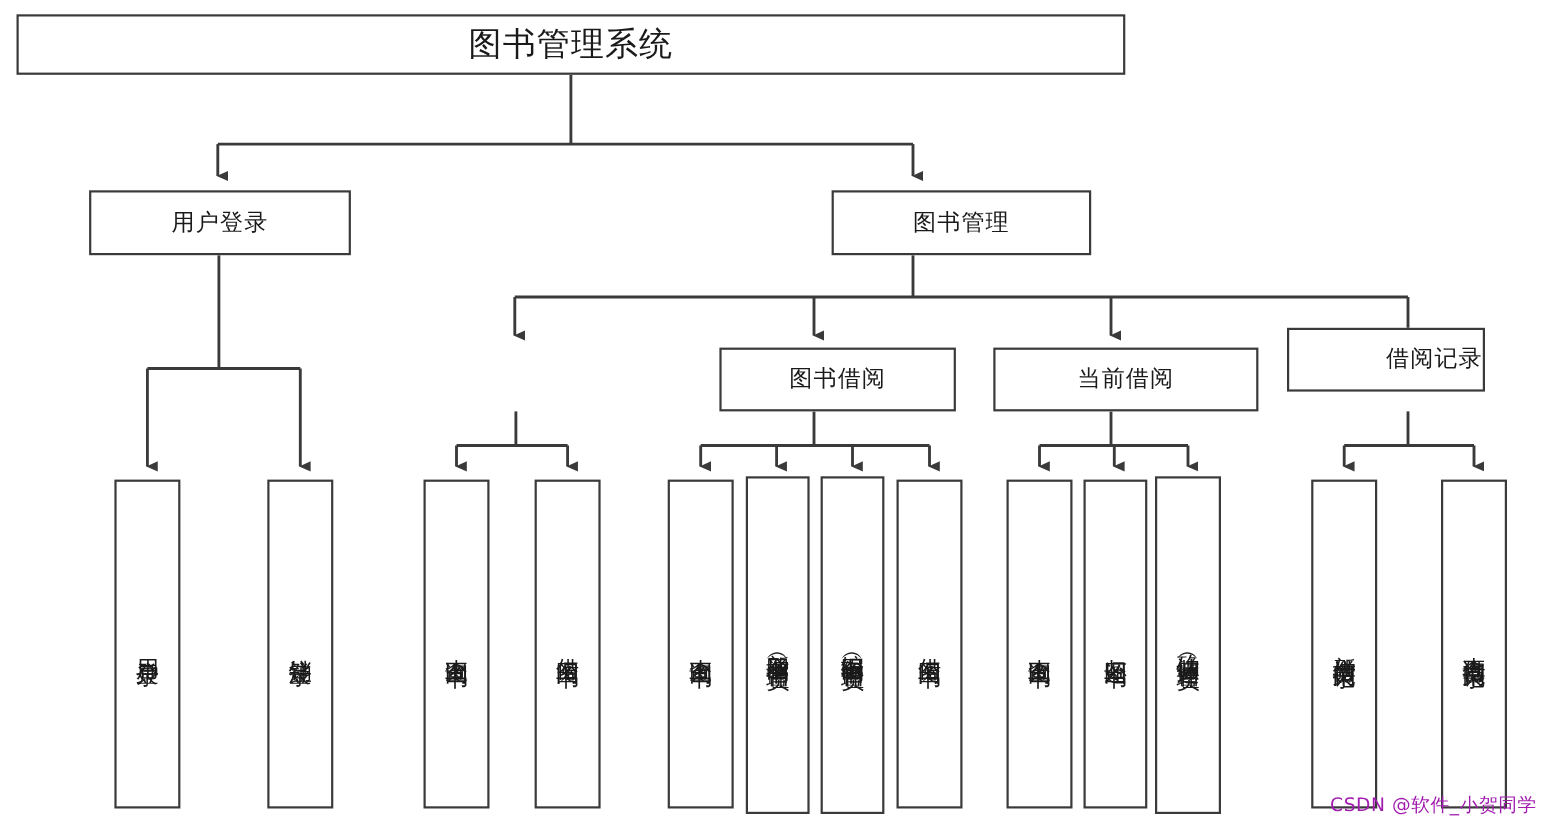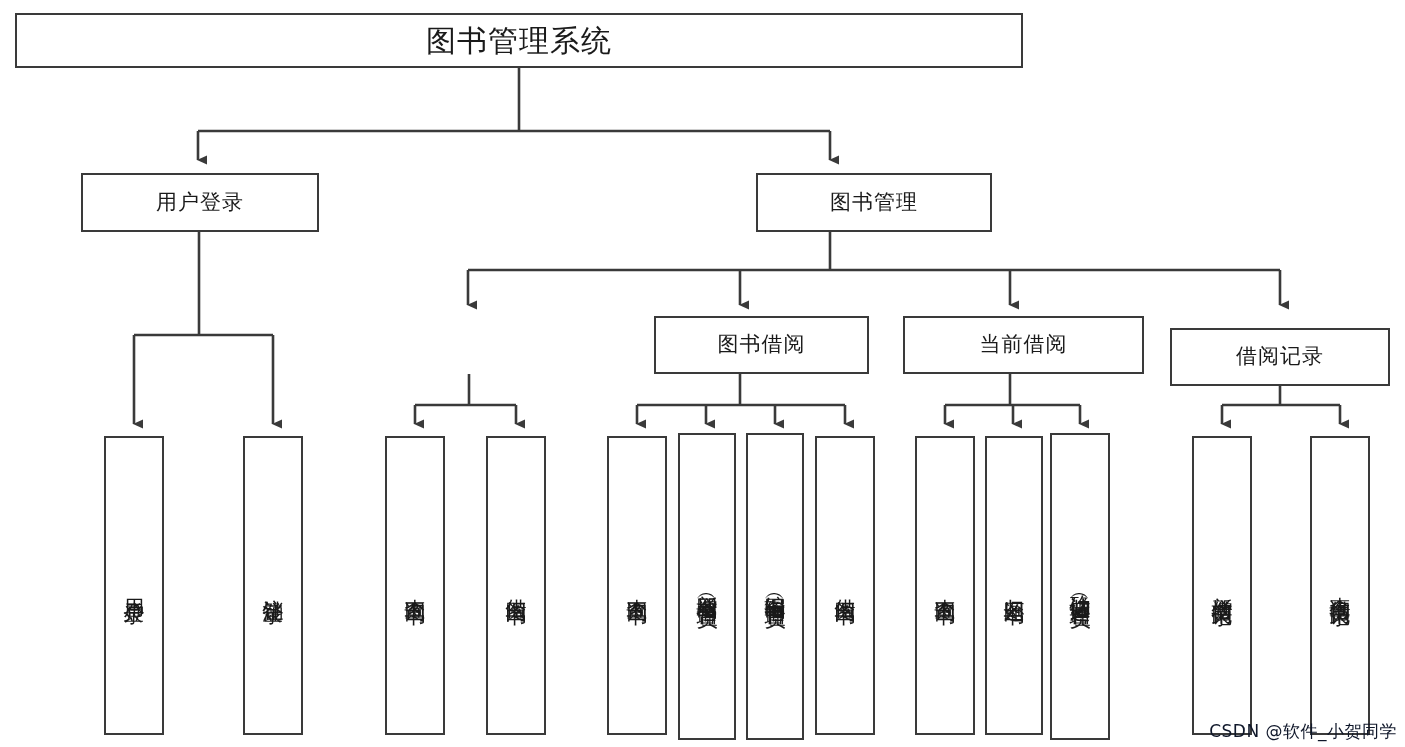--- a/index.html
+++ b/index.html
@@ -57,21 +57,21 @@
     writing-mode: vertical-rl;
     text-orientation: upright;
     display: block;
     text-align: center;
   }
   .watermark {
     position: absolute;
     right: 8px;
     bottom: 4px;
     font-size: 17px;
-    color: #0f172a;
+    color: #a21caf;
     z-index: 5;
     white-space: nowrap;
     letter-spacing: 0.5px;
   }
 </style>
 </head>
 <body>
 
 <div id="canvas">
 
@@ -139,21 +139,21 @@
 
 
   <div class="node horiz" style="left:626px; top:316px; width:215px; height:58px;margin-left:28px;">
     <span>图书借阅</span>
   </div>
 
   <div class="node horiz" style="left:903px; top:316px; width:241px; height:58px;">
     <span>当前借阅</span>
   </div>
 
-  <div class="node horiz" style="left:1170px; top:328px; width:220px; height:58px;">
+  <div class="node horiz" style="left:1170px; top:298px; width:180px; height:58px;justify-content:flex-end;">
     <span>借阅记录</span>
   </div>
 
   <div class="node vert" style="left:104px; top:436px; width:60px; height:299px;">
     <span class="vtext">用户登录</span>
   </div>
 
   <div class="node vert" style="left:243px; top:436px; width:60px; height:299px;">
     <span class="vtext">注销登录</span>
   </div>

